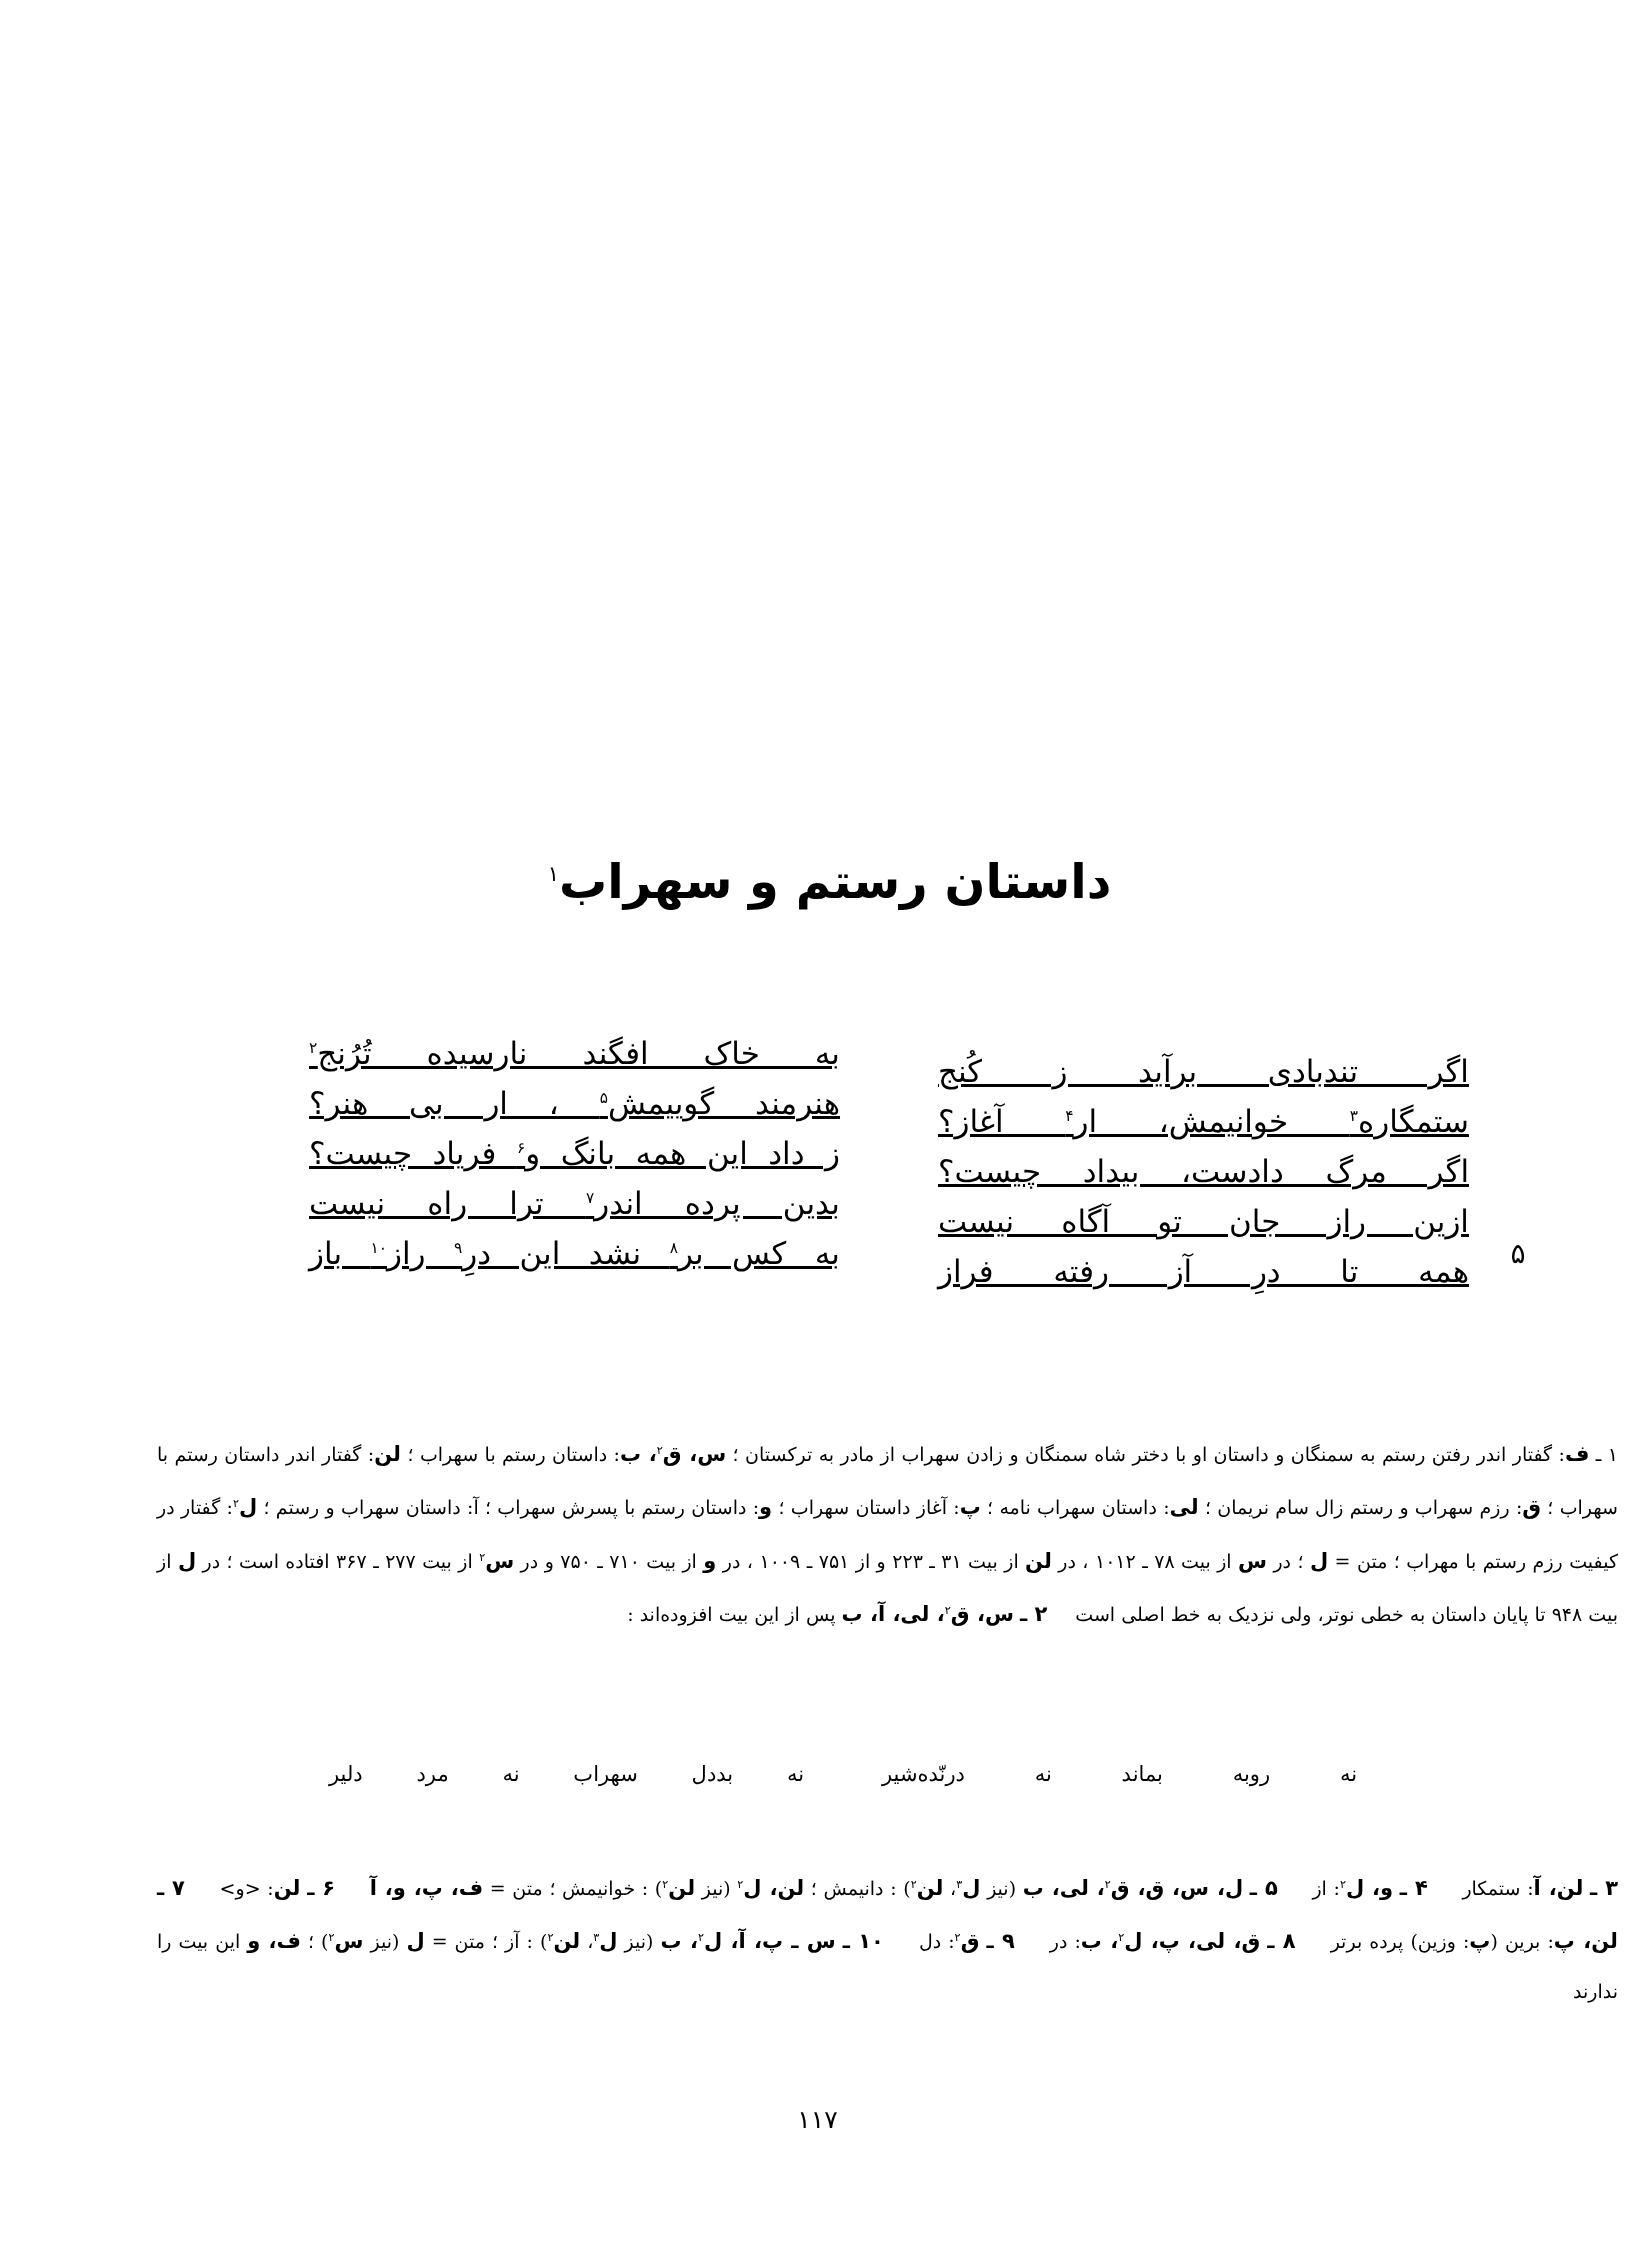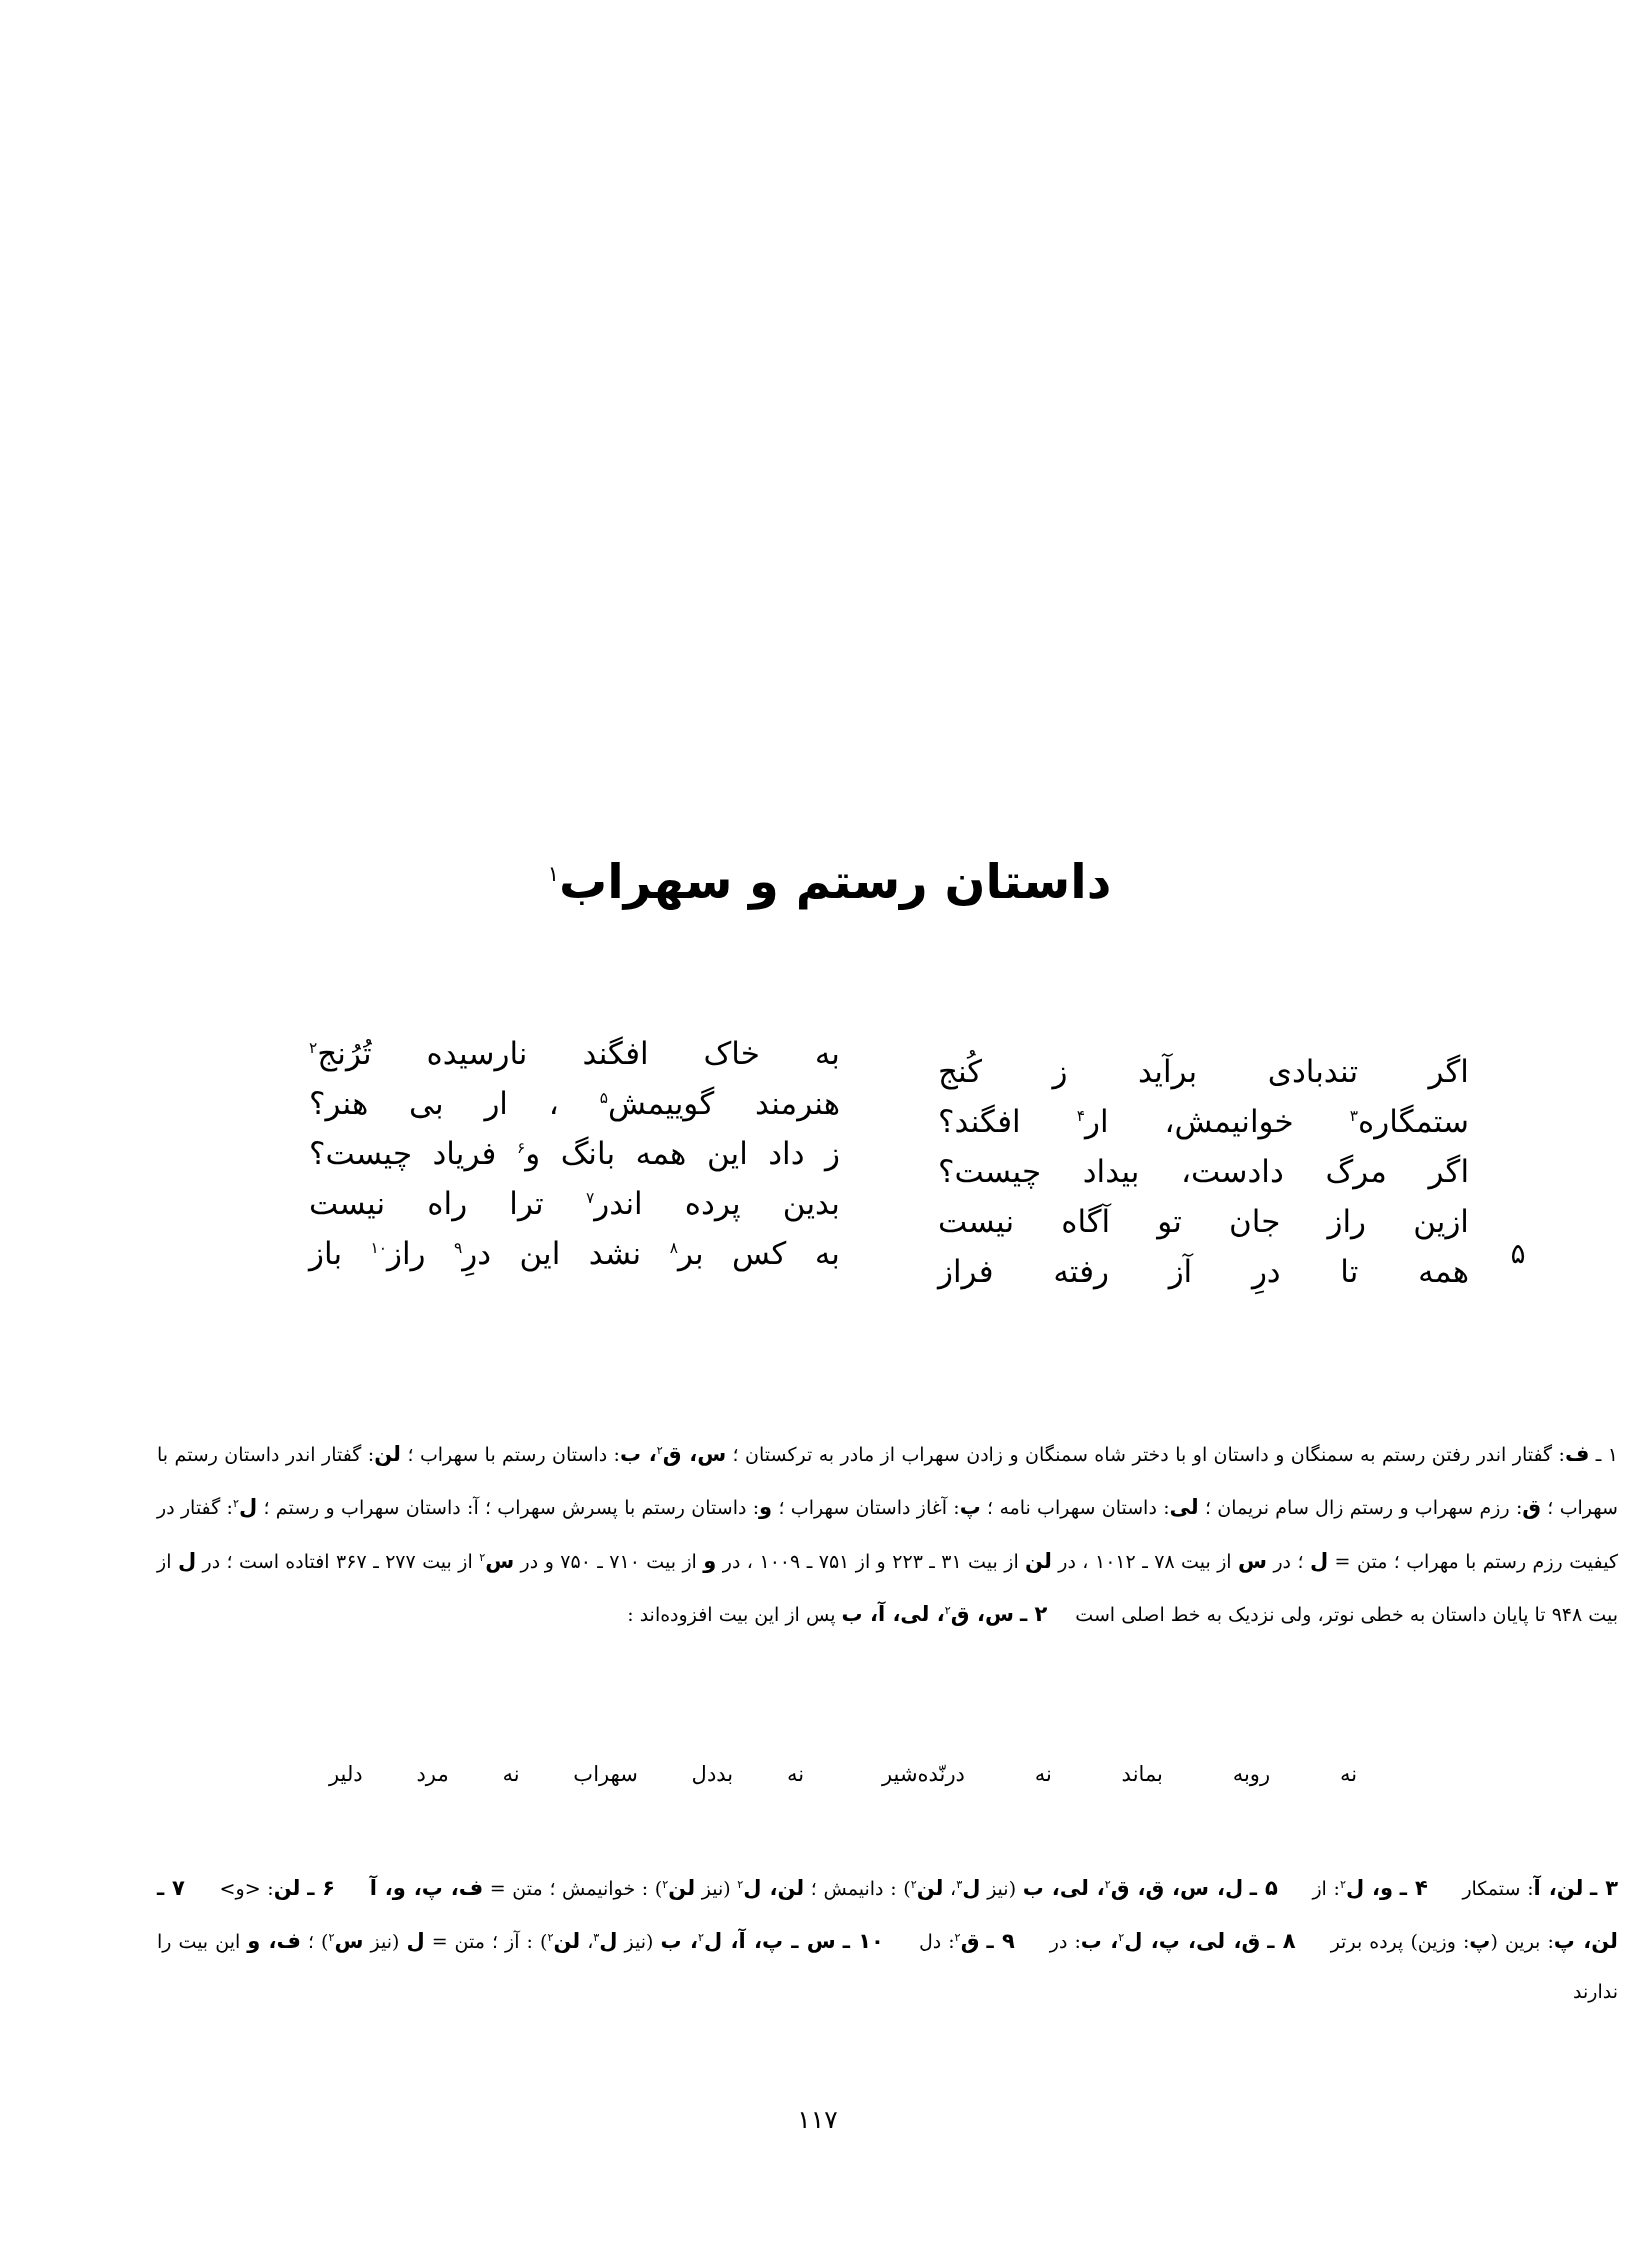--- a/index.html
+++ b/index.html
@@ -47,20 +47,21 @@
       right: -70px;
       width: 42px;
       text-align: center;
       font-size: 28px;
     }
     .hemistich {
       width: 531px;
       text-align: justify;
       text-align-last: justify;
       white-space: nowrap;
+      text-decoration: underline;
     }
     .hemistich.first { margin-left: 98px; margin-top: 36px; }
     .hemistich sup { font-size: 15.4px; }
 
     .footnotes {
       position: absolute;
       direction: rtl;
       left: 157px;
       width: 1461px;
       font-family: "DejaVu Serif", serif;
@@ -113,21 +114,21 @@
   </div>
 
   <div class="poem">
     <div class="verse">
       <span class="verse-num"></span>
       <span class="hemistich first">اگر تندبادی برآید ز کُنج</span>
       <span class="hemistich"><span>به خاک افگند نارسیده تُرُنج</span><sup>۲</sup></span>
     </div>
     <div class="verse">
       <span class="verse-num"></span>
-      <span class="hemistich first"><span>ستمگاره</span><sup>۳</sup><span> خوانیمش، ار</span><sup>۴</sup><span> افگند؟</span></span>
+      <span class="hemistich first"><span>ستمگاره</span><sup>۳</sup><span> خوانیمش، ار</span><sup>۴</sup><span> آغاز؟</span></span>
       <span class="hemistich"><span>هنرمند گوییمش</span><sup>۵</sup><span> ، ار بی هنر؟</span></span>
     </div>
     <div class="verse">
       <span class="verse-num"></span>
       <span class="hemistich first">اگر مرگ دادست، بیداد چیست؟</span>
       <span class="hemistich"><span>ز داد این همه بانگ و</span><sup>۶</sup><span> فریاد چیست؟</span></span>
     </div>
     <div class="verse">
       <span class="verse-num"></span>
       <span class="hemistich first">ازین راز جان تو آگاه نیست</span>

